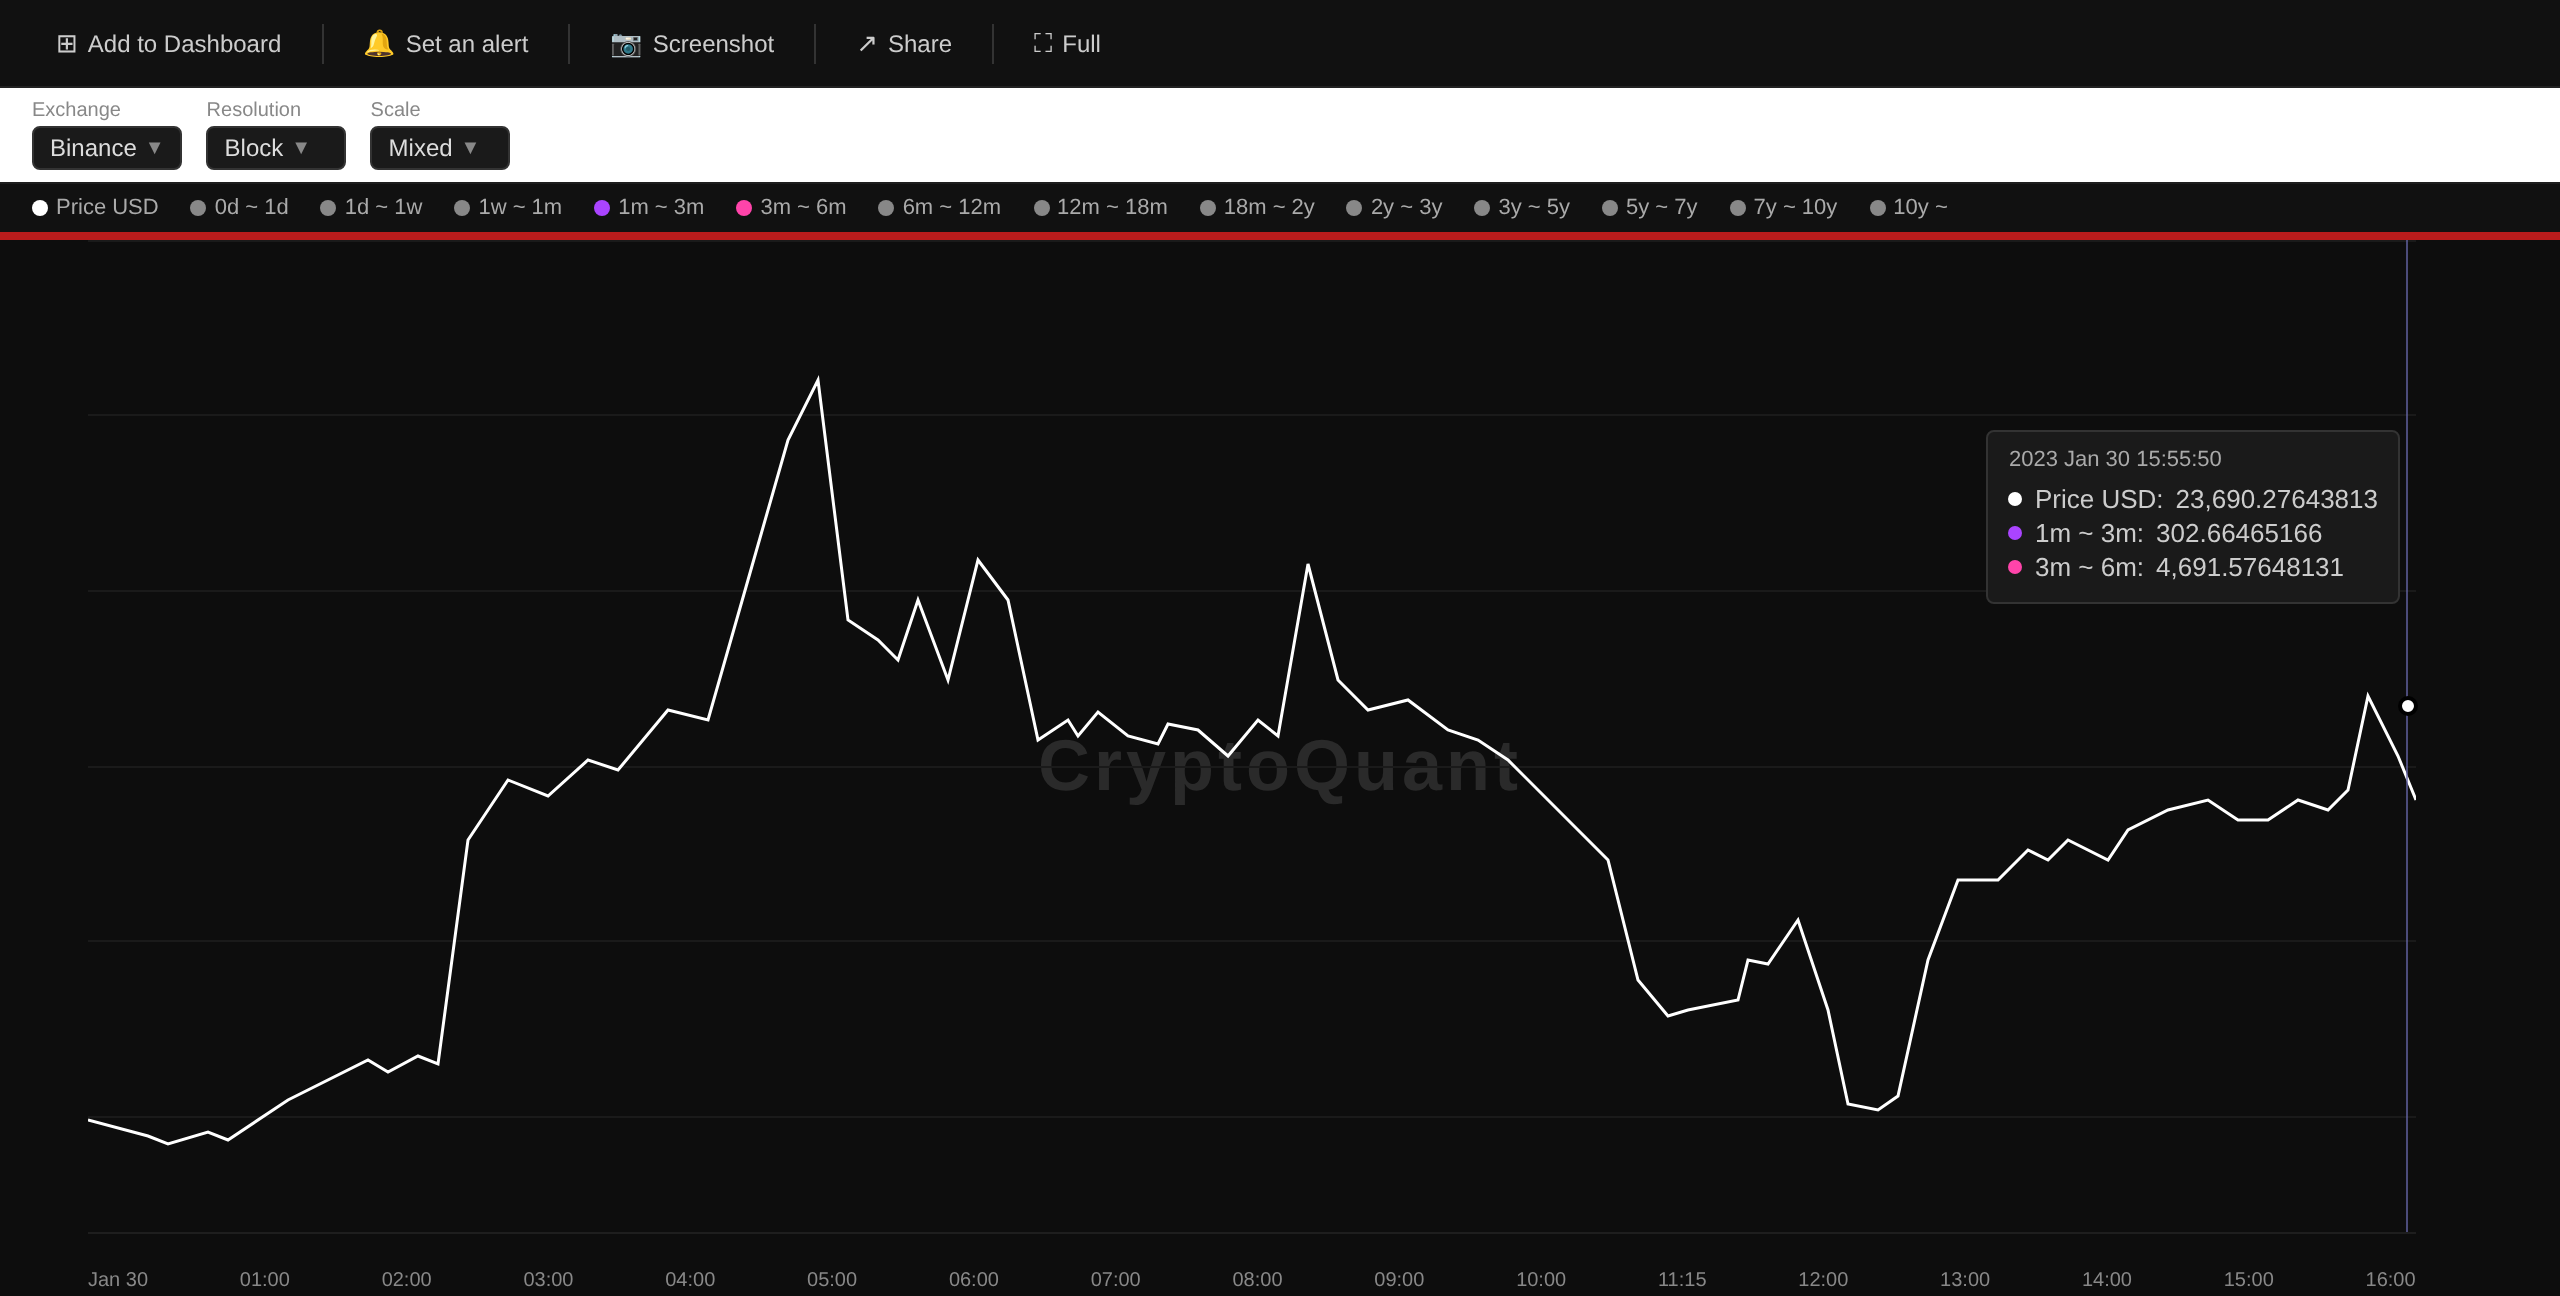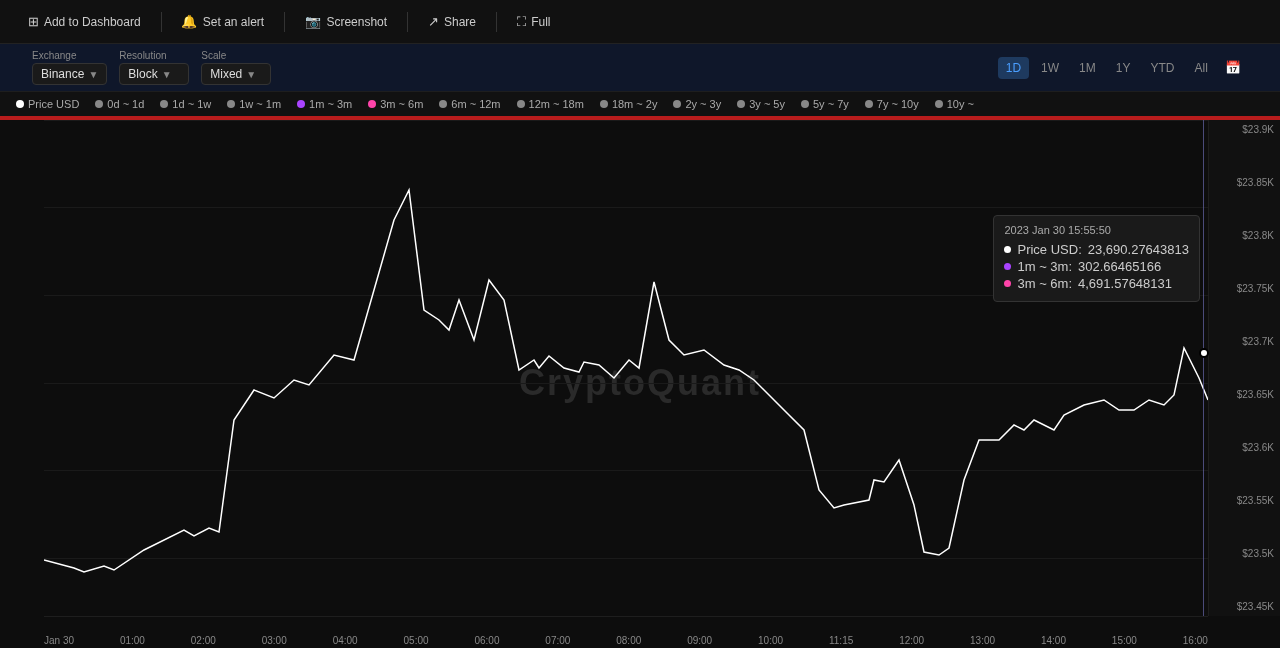--- a/index.html
+++ b/index.html
@@ -51,22 +51,22 @@
       height: 20px;
       background: #333;
       margin: 0 4px;
     }
 
     
     .controls-row {
       display: flex;
       align-items: center;
       justify-content: space-between;
-      padding: 8px 32px;
-      background: #0f172a;
+      padding: 8px 16px;
+      background: #ffffff;
       border-bottom: 1px solid #1e1e1e;
       height: 48px;
     }
     .controls-left {
       display: flex;
       gap: 12px;
     }
     .control-group {
       display: flex;
       flex-direction: column;
@@ -332,29 +332,20 @@
       </div>
     </div>
     <div class="control-group">
       <span class="control-label">Scale</span>
       <div class="control-select">
         <span>Mixed</span>
         <span class="arrow">▼</span>
       </div>
     </div>
   </div>
-  <div class="controls-right">
-    <button class="time-btn active">1D</button>
-    <button class="time-btn">1W</button>
-    <button class="time-btn">1M</button>
-    <button class="time-btn">1Y</button>
-    <button class="time-btn">YTD</button>
-    <button class="time-btn">All</button>
-    <button class="calendar-btn">📅</button>
-  </div>
 </div>
 
 <div class="legend-row">
   <div class="legend-item">
     <div class="legend-dot" style="background:#fff;"></div>
     <span>Price USD</span>
   </div>
   <div class="legend-item">
     <div class="legend-dot" style="background:#888;"></div>
     <span>0d ~ 1d</span>
@@ -414,32 +405,20 @@
   <div class="watermark">CryptoQuant</div>
 
   <div class="grid-line" style="top: 0%;"></div>
   <div class="grid-line" style="top: 16.6%;"></div>
   <div class="grid-line" style="top: 33.3%;"></div>
   <div class="grid-line" style="top: 50%;"></div>
   <div class="grid-line" style="top: 66.6%;"></div>
   <div class="grid-line" style="top: 83.3%;"></div>
 
 
-  <div class="y-axis-right">
-    <span class="y-label-right">$23.9K</span>
-    <span class="y-label-right">$23.85K</span>
-    <span class="y-label-right">$23.8K</span>
-    <span class="y-label-right">$23.75K</span>
-    <span class="y-label-right">$23.7K</span>
-    <span class="y-label-right">$23.65K</span>
-    <span class="y-label-right">$23.6K</span>
-    <span class="y-label-right">$23.55K</span>
-    <span class="y-label-right">$23.5K</span>
-    <span class="y-label-right">$23.45K</span>
-  </div>
 
   <svg class="chart-svg" style="left:44px; top:0; width:calc(100% - 116px); height:calc(100% - 30px);" viewBox="0 0 1164 496" preserveAspectRatio="none">
 
     <polyline points="
         0,440
         30,448
         40,452
         60,446
         70,450
         100,430

